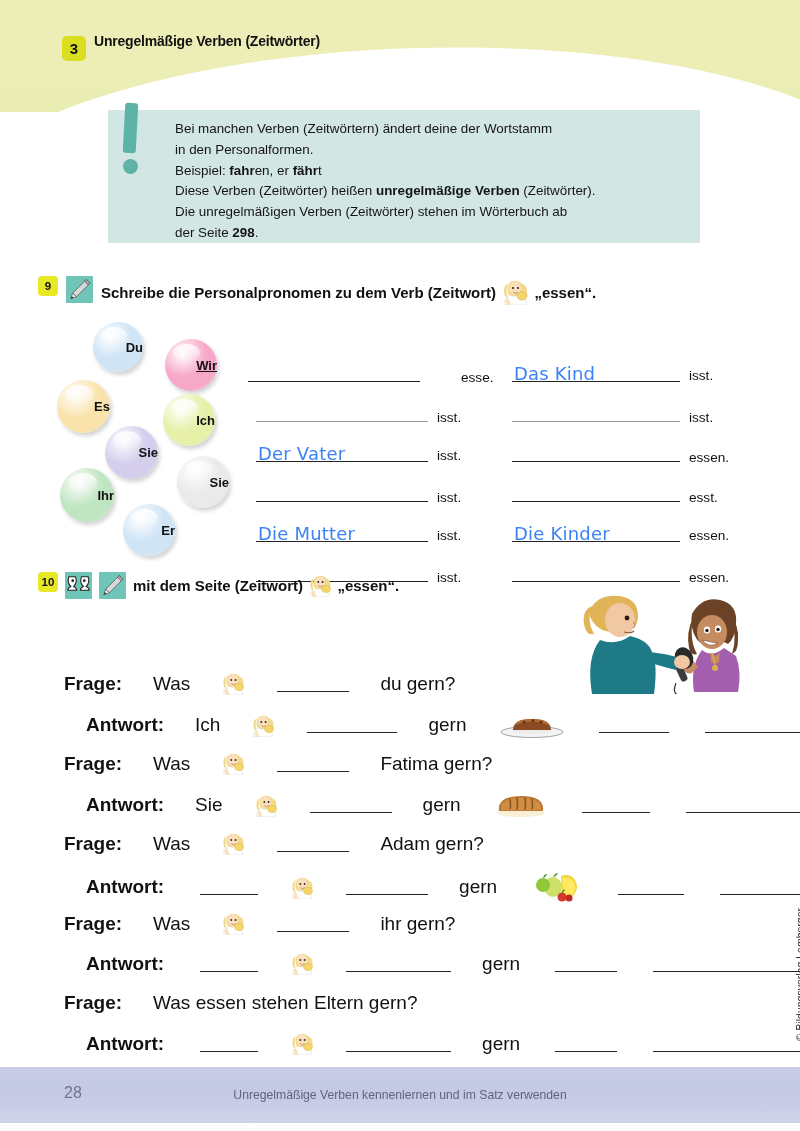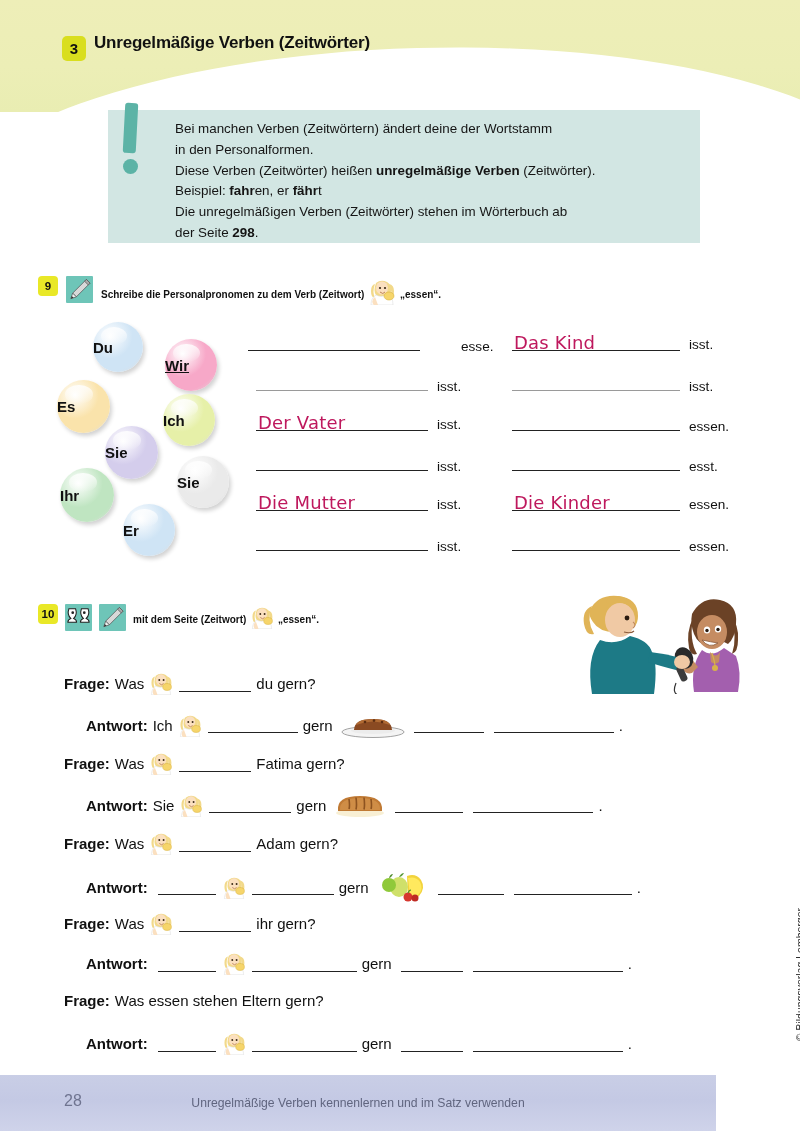--- a/index.html
+++ b/index.html
@@ -27,21 +27,21 @@
   .chapter-badge{
     position:absolute;left:62px;top:36px;
     width:24px;height:25px;border-radius:5px;
     background:#d9de1e;
     color:#111;font-weight:bold;font-size:15px;
     display:flex;align-items:center;justify-content:center;
     z-index:4;
   }
   .chapter-title{
     position:absolute;left:94px;top:33px;z-index:4;
-    font-size:17px;font-weight:bold;letter-spacing:-0.2px;color:#111;
+    font-size:14px;font-weight:bold;letter-spacing:-0.2px;color:#111;
     white-space:nowrap;
   }
 
   
   .info-box{
     position:absolute;left:108px;top:110px;width:592px;height:133px;
     background:#d2e6e3;
   }
   .info-bang{
     position:absolute;left:122px;top:103px;width:18px;height:80px;z-index:5;
@@ -69,63 +69,63 @@
   }
   .icon-tile{
     width:27px;height:27px;background:#6ec5b8;position:relative;flex:none;
     border-radius:1px;
   }
   .icon-tile.talk{background:#6ec5b8;}
   .pencil{
     position:absolute;left:3px;top:2px;width:22px;height:23px;
   }
   .ex-title{
-    font-size:10px;font-weight:bold;line-height:18px;color:#111;
+    font-size:15px;font-weight:bold;line-height:18px;color:#111;
   }
 
   #ex9-head{position:absolute;left:38px;top:276px;display:flex;align-items:flex-start;gap:8px;}
   #ex9-head .ex-title{padding-top:3px;white-space:nowrap;}
-  #ex10-head{position:absolute;left:38px;top:604px;display:flex;align-items:flex-start;gap:7px;}
+  #ex10-head{position:absolute;left:38px;top:572px;display:flex;align-items:flex-start;gap:7px;}
   #ex10-head .ex-title{padding-top:2px;}
 
   
   .girl{
     display:inline-block;width:30px;height:26px;position:relative;
     vertical-align:-7px;flex:none;
   }
   .girl.sm{width:26px;height:23px;vertical-align:-6px;}
 
   
   .bubbles{position:absolute;left:55px;top:316px;width:200px;height:250px;}
   .bub{
     position:absolute;border-radius:50%;
-    display:flex;align-items:center;justify-content:flex-start;
-    font-size:15px;font-weight:bold;color:#111;
+    display:flex;align-items:center;justify-content:flex-end;
+    font-size:13px;font-weight:bold;color:#111;
     box-shadow:2px 3px 4px rgba(0,0,0,0.18);
   }
   .bub .gloss{
     position:absolute;left:16%;top:9%;width:52%;height:36%;
     border-radius:50%;
     background:linear-gradient(180deg,rgba(255,255,255,0.85),rgba(255,255,255,0));
     pointer-events:none;
   }
 
   
   .ans-row{position:absolute;display:flex;align-items:baseline;}
   .ans-line{
     border-bottom:1.3px solid #222;height:19px;display:inline-block;
-    font-size:18px;font-family:"DejaVu Sans", sans-serif;color:#be185d;
+    font-size:18px;font-family:"DejaVu Sans", sans-serif;color:#3b82f6;
     letter-spacing:0.2px;padding-left:2px;box-sizing:border-box;
-    white-space:nowrap;overflow:hidden;
+    white-space:nowrap;overflow:hidden;margin-top:31px;
   }
   .ans-line.light{border-bottom:1.3px solid #9a9a9a;}
   .ans-verb{font-size:13.6px;margin-left:9px;color:#111;}
 
   
-  .qa{position:absolute;display:flex;align-items:center;font-size:15px;color:#111;}
+  .qa{position:absolute;display:flex;align-items:center;font-size:19px;color:#111;gap:26px;}
   .qa .lbl{font-weight:bold;margin-right:5px;white-space:nowrap;}
   .qa .wd{margin-right:4px;white-space:nowrap;}
   .blank{
     border-bottom:1.4px solid #222;height:15px;display:inline-block;margin:0 5px;
   }
 
   
   .food{display:inline-block;position:relative;flex:none;margin:0 4px;}
 
   
@@ -133,21 +133,21 @@
 
   
   .copyright{
     position:absolute;right:6px;top:908px;
     font-size:10.5px;color:#2b2b2b;white-space:nowrap;
     transform:rotate(-90deg);transform-origin:100% 0;
   }
 
   
   .footer{
-    position:absolute;left:0;bottom:0;width:716px;height:56px;
+    position:absolute;left:0;bottom:8px;width:800px;height:56px;
     background:linear-gradient(180deg,#c9cee6 0%, #c4c9e4 45%, #cfd3ea 100%);
   }
   .footer .pg{
     position:absolute;left:64px;top:17px;font-size:16px;color:#6f7490;
   }
   .footer .cap{
     position:absolute;left:0;right:0;top:21px;text-align:center;
     font-size:12.2px;color:#60657f;
   }
 </style>
@@ -162,22 +162,22 @@
 <div class="chapter-title">Unregelmäßige Verben (Zeitwörter)</div>
 
 <div class="info-box"></div>
 <div class="info-bang">
   <div class="bar"></div>
     <div class="dot"></div>
 </div>
 <div class="info-text" id="info-text">
     <div class="ln"><span>Bei manchen Verben (Zeitwörtern) ändert deine der Wortstamm</span></div>
     <div class="ln"><span>in den Personalformen.</span></div>
+    <div class="ln"><span>Beispiel: </span><b>fahr</b><span>en, er </span><b>fähr</b><span>t</span></div>
     <div class="ln"><span>Diese Verben (Zeitwörter) heißen </span><b>unregelmäßige Verben</b><span> (Zeitwörter).</span></div>
-    <div class="ln"><span>Beispiel: </span><b>fahr</b><span>en, er </span><b>fähr</b><span>t</span></div>
     <div class="ln"><span>Die unregelmäßigen Verben (Zeitwörter) stehen im Wörterbuch ab</span></div>
     <div class="ln"><span>der Seite </span><b>298</b><span>.</span></div>
   </div>
 
 <div id="ex9-head">
   <div class="ex-badge">9</div>
   <div class="icon-tile">
     <svg class="pencil" viewBox="0 0 24 24">
       <polygon points="19,1 23,5 8,20 4,16" fill="#d8d8d8" stroke="#555" stroke-width="0.8"></polygon>
       <polygon points="19,1 23,5 21,7 17,3" fill="#aaaaaa" stroke="#555" stroke-width="0.8"></polygon>

